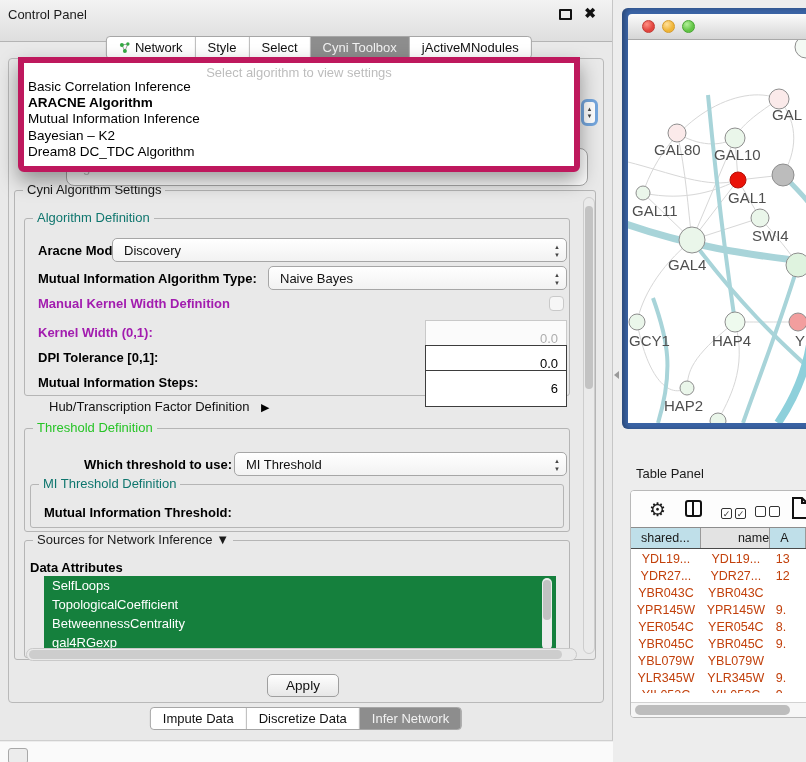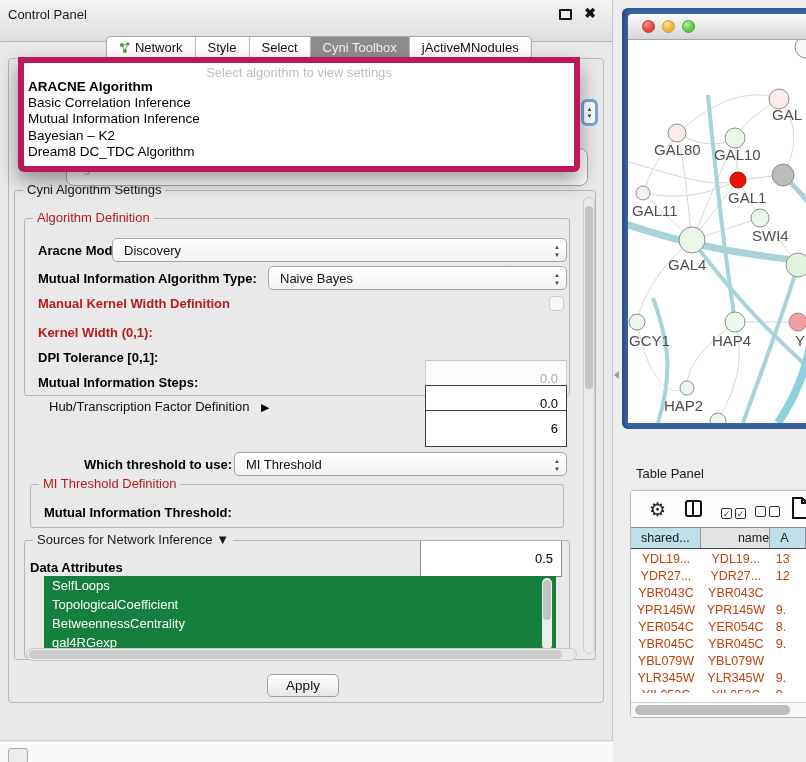--- a/index.html
+++ b/index.html
@@ -44,35 +44,35 @@
                 background:#fff; border:6px solid #be185d; border-radius:0 0 6px 6px;
                 box-shadow:0 9px 20px rgba(0,0,0,.38); }
   #popup-hint { text-align:center; font-size:13px; color:#bdbdbd; padding-top:2px; height:16px; }
   .popup-item { font-size:13.5px; line-height:16.2px; padding-left:4px; color:#000; }
   .popup-item.selected { font-weight:bold; }
 
   
   .groupbox { position:absolute; border:1px solid #b5b5b5; border-radius:3px; }
   .legend { position:absolute; top:-9px; left:8px; background:#e9e9e9; padding:0 4px;
             font-size:13px; color:#1a1a1a; white-space:nowrap; }
-  .legend.blue  { color:#b91c1c; }
+  .legend.blue  { color:#0f766e; }
   .legend.green { color:#27c427; }
 
   .flabel { position:absolute; font-size:13px; font-weight:bold; color:#000; white-space:nowrap; }
-  .flabel.disabled { color:#b91c1c; }
+  .flabel.disabled { color:#a21caf; }
 
   .combo { position:absolute; height:24px; background:linear-gradient(#ffffff,#f2f2f2);
            border:1px solid #a6a6a6; border-radius:5px; font-size:13px; color:#111;
            display:flex; align-items:center; padding:0 22px 0 11px; }
   .combo .stepper { position:absolute; right:6px; top:4px; display:flex; flex-direction:column;
                     font-size:6px; color:#444; line-height:8px; }
 
   .field { position:absolute; height:37px; border:1.5px solid #3d3d3d; background:#fff;
            font-size:13px; color:#000; display:flex; align-items:center;
-           justify-content:flex-end; padding:0 8px;margin-top:40px; }
+           justify-content:flex-end; padding:0 8px; }
   .field.disabled { border:1px solid #c9c9c9; background:#fbfbfb; color:#aeaeae; }
 
   #manual-kernel-checkbox { position:absolute; left:549px; top:296px; width:15px; height:15px;
            border:1.5px solid #c9c9c9; border-radius:4px; background:#f6f6f6; }
 
   #hub-row { position:absolute; left:22px; top:399px; font-size:13px; color:#111;margin-left:27px; }
   #hub-row .arrow { font-size:11px; margin-left:8px; color:#000; }
 
   
   #settings-scrollbar { position:absolute; left:583px; top:197px; width:12px; height:457px;
@@ -185,22 +185,22 @@
     <span class="val">galFiltered.sif default node</span>
   </div>
   <div id="inference-combo-fragment">
     <span>▲</span>
     <span>▼</span>
   </div>
 
   <div id="algo-popup">
     <div id="popup-hint">Select algorithm to view settings</div>
     <div id="popup-items">
+        <div class="popup-item">Basic Correlation Inference</div>
         <div class="popup-item selected">ARACNE Algorithm</div>
-        <div class="popup-item">Basic Correlation Inference</div>
         <div class="popup-item">Mutual Information Inference</div>
         <div class="popup-item">Bayesian – K2</div>
         <div class="popup-item">Dream8 DC_TDC Algorithm</div>
       </div>
   </div>
 
   <div class="groupbox" style="left:14px; top:190px; width:582px; height:470px;">
     <span class="legend">Cyni Algorithm Settings</span>
   </div>
   <div id="settings-scrollbar">
@@ -244,55 +244,60 @@
   <span class="flabel" style="left:38px; top:375px;">Mutual Information Steps:</span>
   <div class="field" style="left:425px; top:370px; width:142px;">
     <span>6</span>
   </div>
 
   <div id="hub-row">
     <span>Hub/Transcription Factor Definition</span>
     <span class="arrow">▶</span>
   </div>
 
+  <div class="groupbox" style="left:24px; top:428px; width:546px; height:104px;">
+    <span class="legend green">Threshold Definition</span>
+  </div>
   <span class="flabel" style="left:84px; top:457px;">Which threshold to use:</span>
   <div class="combo" style="left:234px; top:452px; width:333px;">
     <span>MI Threshold</span>
     <span class="stepper">
         <span>▲</span>
         <span>▼</span>
       </span>
   </div>
   <div class="groupbox" style="left:30px; top:484px; width:534px; height:44px;">
     <span class="legend blue">MI Threshold Definition</span>
   </div>
   <span class="flabel" style="left:44px; top:505px;">Mutual Information Threshold:</span>
-  <div class="field" style="left:420px; top:500px; width:142px; border-width:1px; border-color:#8e8e8e;">
-    <span>0.5</span>
-  </div>
 
   <div class="groupbox" style="left:24px; top:540px; width:546px; height:118px;">
     <span class="legend">Sources for Network Inference ▼</span>
   </div>
   <span class="flabel" style="left:30px; top:560px;">Data Attributes</span>
   <div id="attr-list">
       <div class="attr-item">SelfLoops</div>
       <div class="attr-item">TopologicalCoefficient</div>
       <div class="attr-item">BetweennessCentrality</div>
       <div class="attr-item">gal4RGexp</div>
     </div>
   <div id="attr-list-scrollbar">
     <div id="attr-list-scroll-thumb"></div>
   </div>
   <div id="sources-hscrollbar">
     <div id="sources-hscroll-thumb"></div>
   </div>
 
   <div id="apply-button">Apply</div>
 
+  <div id="bottom-tabbar" class="tabbar">
+      <div class="tab">Impute Data</div>
+      <div class="tab">Discretize Data</div>
+      <div class="tab selected">Infer Network</div>
+    </div>
 </div>
 
 <div id="under-strip"></div>
 <div id="mini-panel-icon"></div>
 <div id="splitter-arrow"></div>
 
 <div id="network-window">
   <div id="nw-titlebar">
     <span id="tl-red" class="traffic"></span>
     <span id="tl-yellow" class="traffic"></span>

